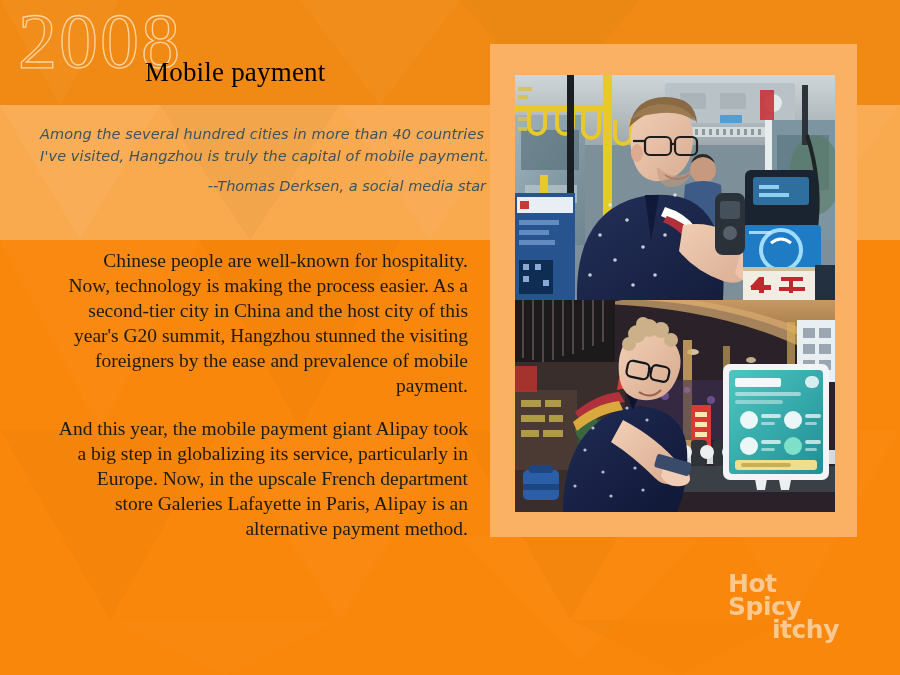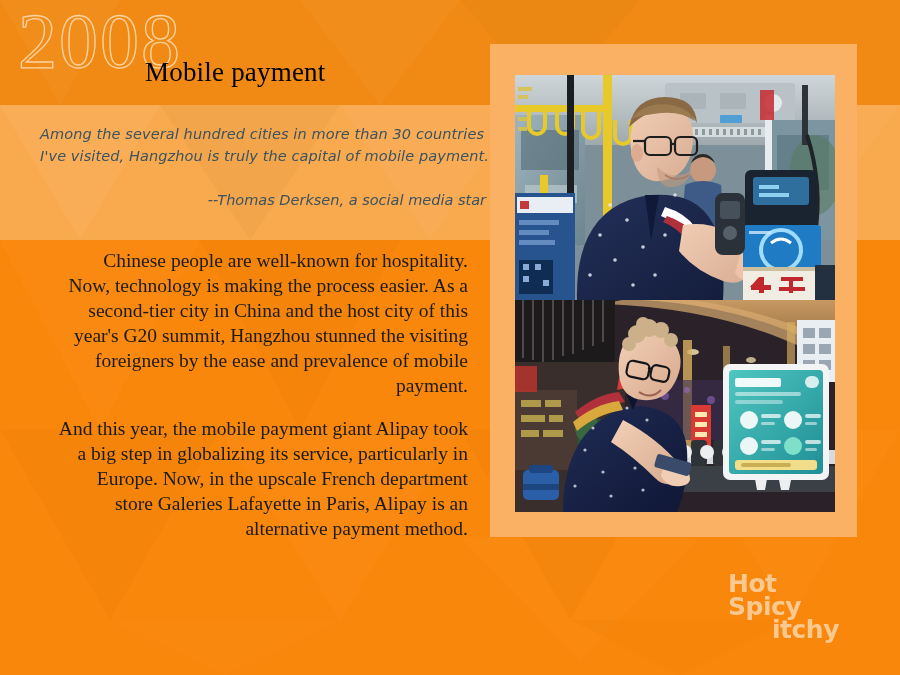--- a/index.html
+++ b/index.html
@@ -76,21 +76,21 @@
     color: #3B5360;
     font-style: italic;
     letter-spacing: 0.1px;
   }
   .quote-attrib {
     font-family: "DejaVu Sans", sans-serif;
     font-size: 14.5px;
     color: #3B5360;
     font-style: italic;
     text-align: right;
-    margin-top: 24px;
+    margin-top: 10px;
     padding-right: 4px;
   }
 
   
   .body-copy {
     position: absolute;
     left: 58px;
     top: 249px;
     width: 410px;
   }
@@ -178,21 +178,21 @@
     <polygon points="110,620 340,620 225,675" fill="#ffffff" opacity="0.015"></polygon>
     <polygon points="570,620 790,620 680,675" fill="#000000" opacity="0.012"></polygon>
     <polygon points="460,537 700,537 580,660" fill="#ffffff" opacity="0.02"></polygon>
   </svg>
 
   <div class="year-mark">2008</div>
 
   <div class="title">Mobile payment</div>
 
   <div class="quote-wrap">
-    <div class="quote-text">Among the several hundred cities in more than 30 countries I've visited, Hangzhou is truly the capital of mobile payment.</div>
+    <div class="quote-text">Among the several hundred cities in more than 40 countries I've visited, Hangzhou is truly the capital of mobile payment.</div>
     <div class="quote-attrib">--Thomas Derksen, a social media star</div>
   </div>
 
   <div class="body-copy">
     <p>Chinese people are well-known for hospitality. Now, technology is making the process easier. As a second-tier city in China and the host city of this year's G20 summit, Hangzhou stunned the visiting foreigners by the ease and prevalence of mobile payment.</p>
     <p>And this year, the mobile payment giant Alipay took a big step in globalizing its service, particularly in Europe. Now, in the upscale French department store Galeries Lafayette in Paris, Alipay is an alternative payment method.</p>
   </div>
 
   <div class="photo-frame"></div>
 

